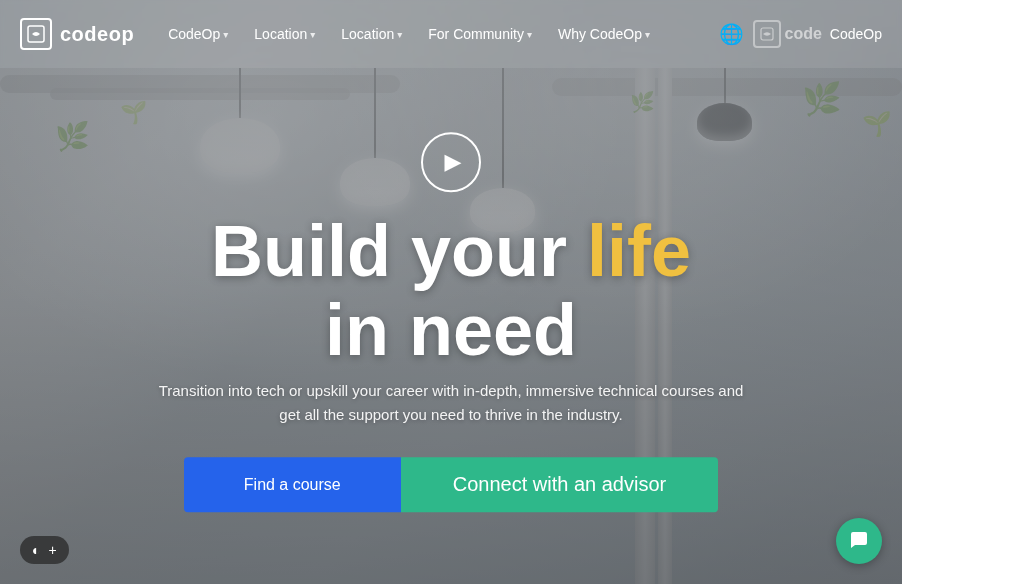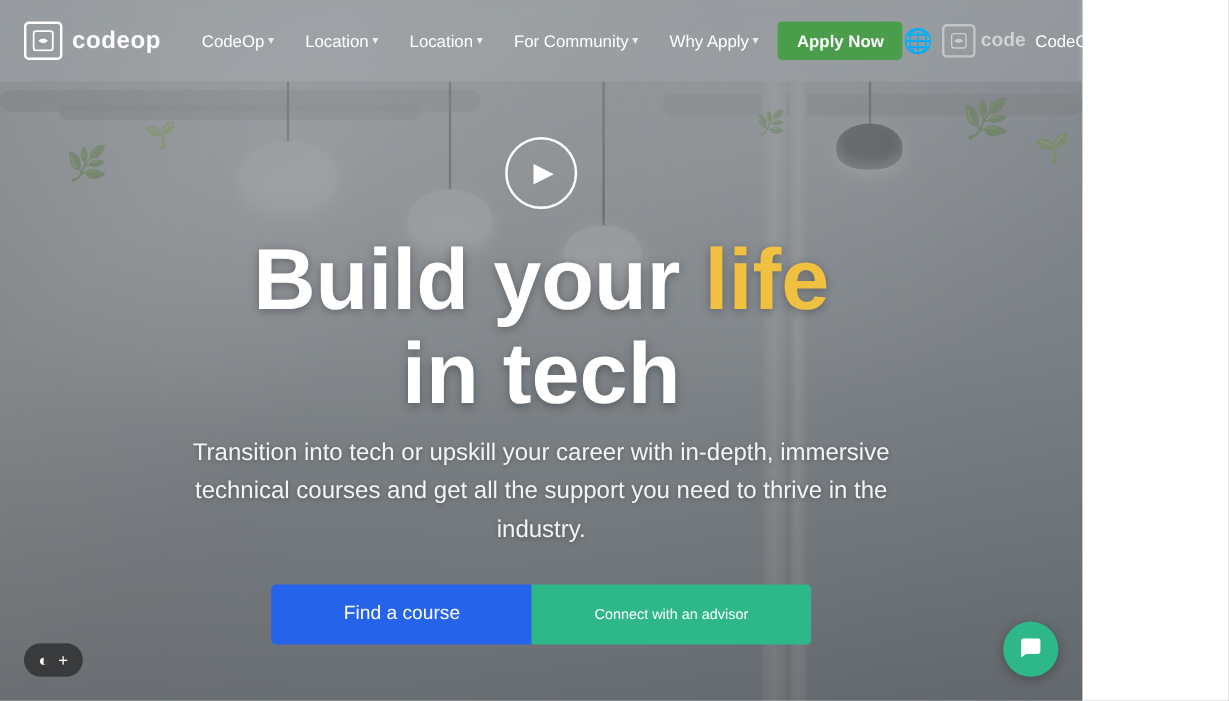--- a/index.html
+++ b/index.html
@@ -224,21 +224,21 @@
       line-height: 1.1;
       margin-bottom: 9px;
       text-shadow: 0 2px 8px rgba(0,0,0,0.3);
     }
 
     .hero-title .highlight {
       color: #f0c040;
     }
 
     .hero-subtitle {
-      font-size: 20px;
+      font-size: 15px;
       color: rgba(255,255,255,0.92);
       line-height: 1.6;
       margin-bottom: 30px;
       text-shadow: 0 1px 4px rgba(0,0,0,0.3);
       max-width: 600px;
       margin-left: auto;
       margin-right: auto;
     }
 
     .hero-buttons {
@@ -255,21 +255,21 @@
       font-weight: 500;
       border: none;
       cursor: pointer;
       border-radius: 4px 0 0 4px;
     }
 
     .btn-connect {
       background: #2eb88a;
       color: white;
       padding: 16px 52px;
-      font-size: 12px;
+      font-size: 20px;
       font-weight: 500;
       border: none;
       cursor: pointer;
       border-radius: 0 4px 4px 0;
     }
 
     
     .chat-widget {
       position: absolute;
       bottom: 20px;
@@ -416,25 +416,22 @@
       </a>
       <a class="nav-item">
         <span>Location</span>
         <span class="chevron">▾</span>
       </a>
       <a class="nav-item">
         <span>For Community</span>
         <span class="chevron">▾</span>
       </a>
       <a class="nav-item">
-        <span>Why Apply</span>
+        <span>Why CodeOp</span>
         <span class="chevron">▾</span>
-      </a>
-      <a class="nav-item nav-apply">
-        <span>Apply Now</span>
       </a>
     </div>
 
     <div class="nav-right">
       <span class="nav-globe">🌐</span>
       <div class="nav-logo-secondary">
         <div class="mini-icon">
           <svg width="14" height="14" viewBox="0 0 14 14" fill="none">
             <rect x="1" y="1" width="12" height="12" rx="2" stroke="rgba(255,255,255,0.7)" stroke-width="1.2"></rect>
             <path d="M3 7 Q7 3.5 11 7 Q7 10.5 3 7Z" fill="rgba(255,255,255,0.7)"></path>
@@ -446,21 +443,21 @@
     </div>
   </nav>
 
   <div class="hero-content">
     <div class="play-button">
       <span class="play-icon">▶</span>
     </div>
 
     <h1 class="hero-title">
       <span>Build your </span><span class="highlight">life</span><br>
-      <span>in tech</span>
+      <span>in need</span>
     </h1>
 
     <p class="hero-subtitle">Transition into tech or upskill your career with in-depth, immersive technical courses and get all the support you need to thrive in the industry.</p>
 
     <div class="hero-buttons">
       <button class="btn-find">Find a course</button>
       <button class="btn-connect">Connect with an advisor</button>
     </div>
   </div>
 

